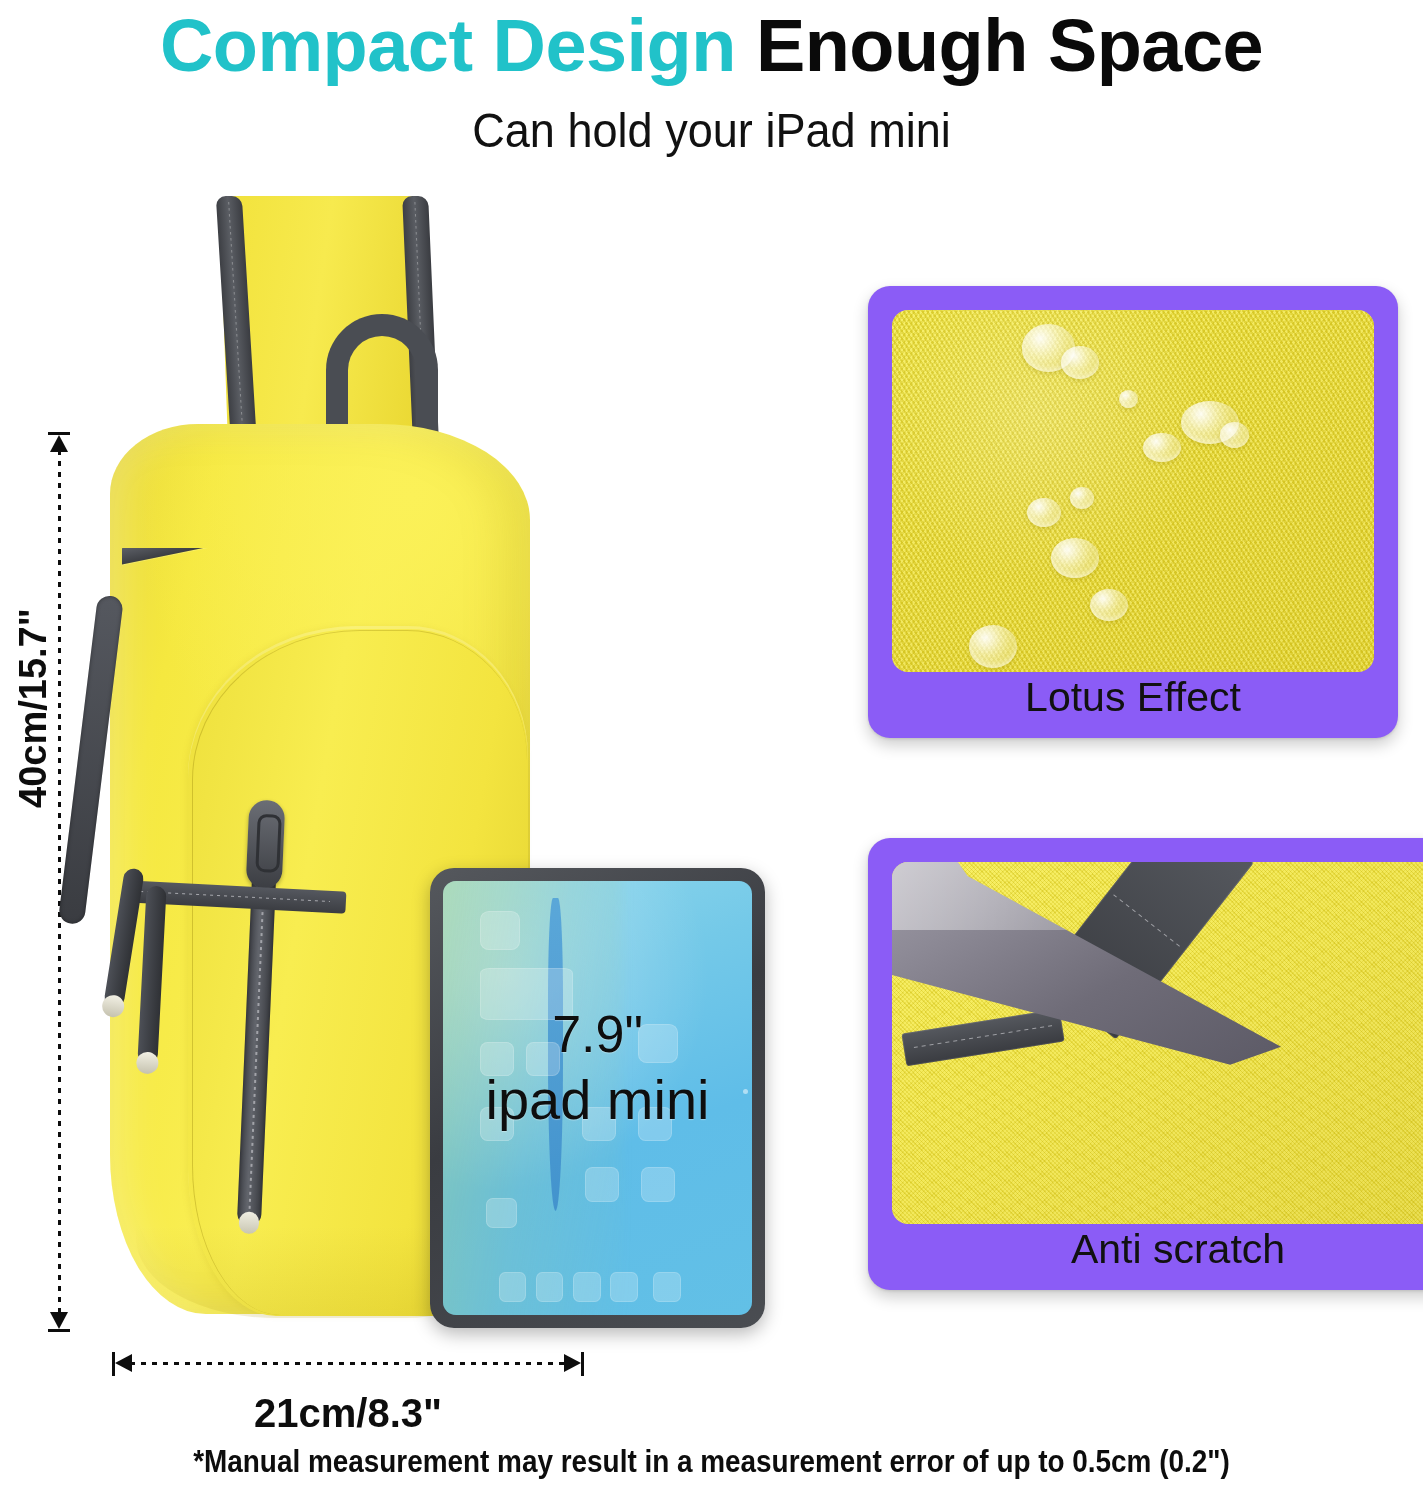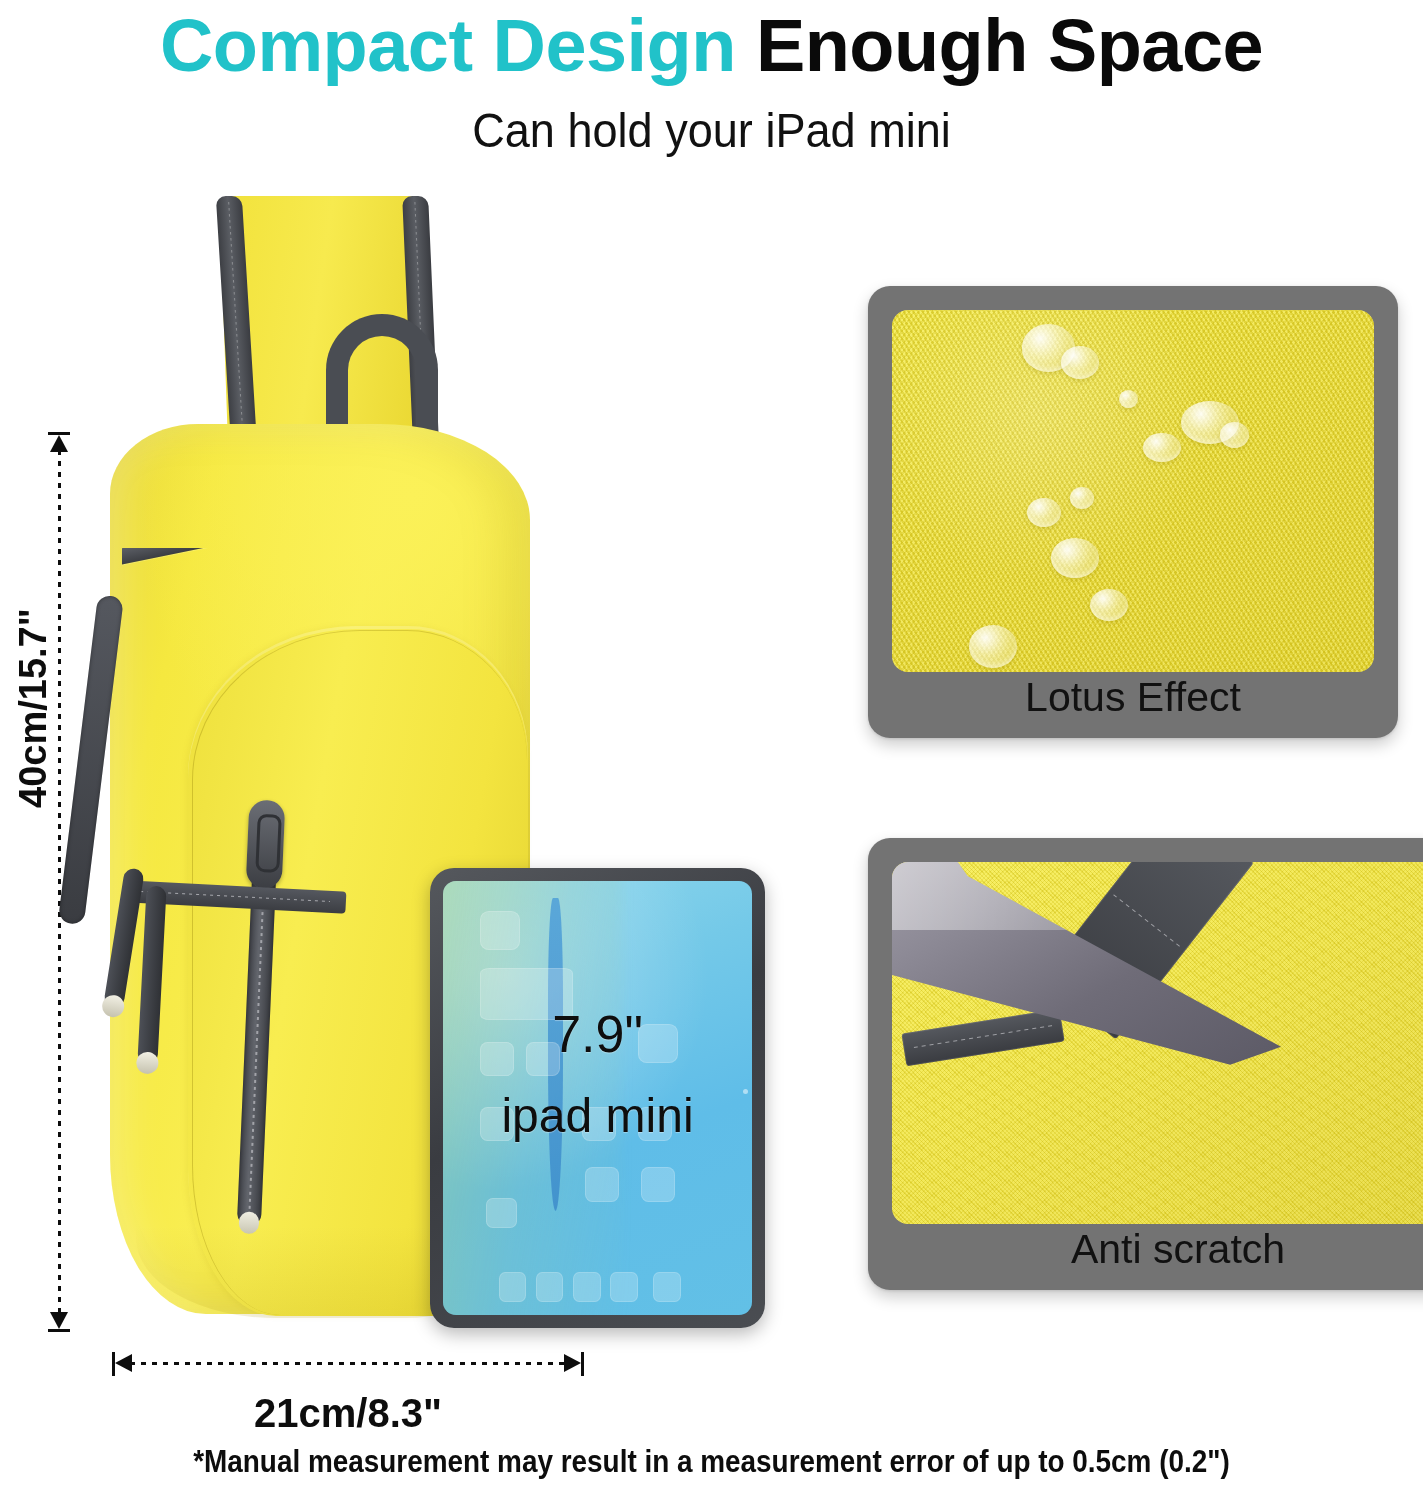--- a/index.html
+++ b/index.html
@@ -247,29 +247,29 @@
     position:absolute;background:rgba(255,255,255,.22);
     border-radius:22%;box-shadow:inset 0 0 0 1px rgba(255,255,255,.16);
   }
   .tablet-label{
     position:absolute;left:0;right:0;top:28%;
     text-align:center;color:#0e0e0e;
     font-family:"Liberation Sans",sans-serif;font-weight:400;
     text-shadow:0 1px 1px rgba(255,255,255,.35);
   }
   .tablet-label .l1{display:block;font-size:52px;line-height:62px;}
-  .tablet-label .l2{display:block;font-size:48px;line-height:70px;margin-top:16px;}
+  .tablet-label .l2{display:block;font-size:56px;line-height:70px;}
   .tablet-cam{
     position:absolute;right:4px;top:48%;width:5px;height:5px;border-radius:3px;
     background:rgba(255,255,255,.5);
   }
 
   
   .card{
-    position:absolute;background:#737373;border-radius:22px;
+    position:absolute;background:#8b5cf6;border-radius:22px;
     box-shadow:0 7px 16px rgba(0,0,0,.20), 0 1px 3px rgba(0,0,0,.12);
     overflow:hidden;
   }
   .card-photo{
     position:absolute;left:24px;top:24px;right:24px;height:362px;
     border-radius:16px;overflow:hidden;
   }
   .card-caption{
     position:absolute;left:0;right:0;bottom:14px;text-align:center;
     font-family:"Liberation Sans",sans-serif;font-weight:400;

